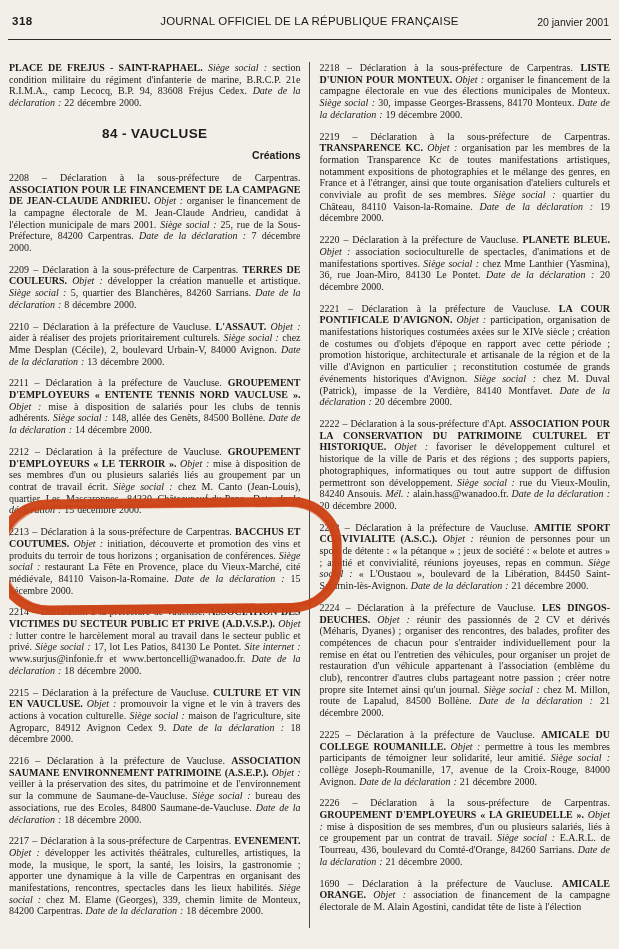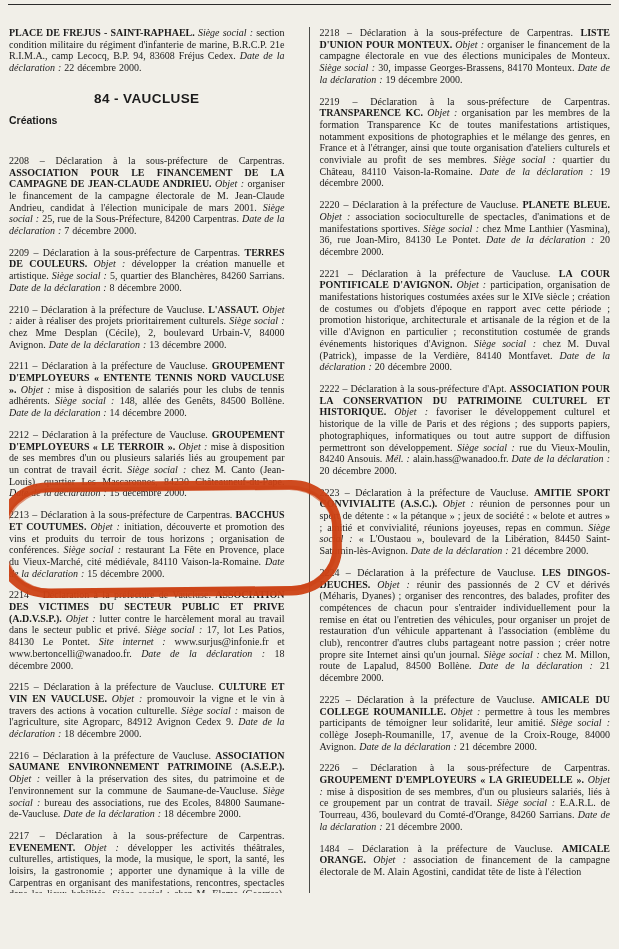--- a/index.html
+++ b/index.html
@@ -15,47 +15,52 @@
   }
   .pagenum { position:absolute; left:2px; top:2px; font-weight:bold; font-size:11.5px; letter-spacing:.5px; }
   .jtitle  { position:absolute; left:0; right:0; top:2px; text-align:center; font-size:11.5px; letter-spacing:.2px; }
   .jdate   { position:absolute; right:0; top:3px; font-size:10.5px; }
   .rule { margin:4px 8px 0 8px; border-bottom:1.6px solid #2c2c2c; }
   .cols {
     display:flex; align-items:stretch;
     margin:0 9px; height:888px; overflow:hidden; padding-top:22px;
   }
   .col { width:50%; }
-  .col-left  { padding-right:24px; border-right:1px solid #4a4a47; }
+  .col-left  { padding-right:8px; border-right:1px solid #4a4a47; }
   .col-right { padding-left:10px; }
   .entry {
     font-size:10px; line-height:11.7px; text-align:justify;
     margin:0 0 10px 0; word-spacing:.4px; position:relative;
   }
   .seg-b { font-weight:bold; }
   .seg-i { font-style:italic; }
   .heading {
     font-family:"Liberation Sans", sans-serif; font-weight:bold;
     font-size:13.5px; text-align:center; letter-spacing:.4px;
     margin:17px 0 8px 0;
   }
   .subheading {
     font-family:"Liberation Sans", sans-serif; font-weight:bold;
-    font-size:10.5px; text-align:left; margin:0 0 29px 0;
+    font-size:10.5px; text-align:right; margin:0 0 11px 0;
   }
   .circled { z-index:2; }
   .red-oval {
     position:absolute; left:-14px; top:-31px; width:352px; height:125px;
     pointer-events:none; overflow:visible; transform:rotate(-.6deg); z-index:3;
   }
 </style>
 </head>
 <body>
 
 <div class="page">
+  <div class="header">
+    <span class="pagenum">318</span>
+    <span class="jtitle">JOURNAL OFFICIEL DE LA RÉPUBLIQUE FRANÇAISE</span>
+    <span class="jdate">20 janvier 2001</span>
+  </div>
   <div class="rule"></div>
   <div class="cols">
     <div class="col col-left">
         <p class="entry"><span class="seg-b">PLACE DE FREJUS - SAINT-RAPHAEL.</span><span class="seg-i"> Siège social :</span><span> section condition militaire du régiment d'infanterie de marine, B.R.C.P. 21e R.I.M.A., camp Lecocq, B.P. 94, 83608 Fréjus Cedex.</span><span class="seg-i"> Date de la déclaration :</span><span> 22 décembre 2000.</span></p>
         <div class="heading">84 - VAUCLUSE</div>
         <div class="subheading">Créations</div>
         <p class="entry"><span>2208 – Déclaration à la sous-préfecture de Carpentras. </span><span class="seg-b">ASSOCIATION POUR LE FINANCEMENT DE LA CAMPAGNE DE JEAN-CLAUDE ANDRIEU.</span><span class="seg-i"> Objet :</span><span> organiser le financement de la campagne électorale de M. Jean-Claude Andrieu, candidat à l'élection municipale de mars 2001.</span><span class="seg-i"> Siège social :</span><span> 25, rue de la Sous-Préfecture, 84200 Carpentras.</span><span class="seg-i"> Date de la déclaration :</span><span> 7 décembre 2000.</span></p>
         <p class="entry"><span>2209 – Déclaration à la sous-préfecture de Carpentras. </span><span class="seg-b">TERRES DE COULEURS.</span><span class="seg-i"> Objet :</span><span> développer la création manuelle et artistique.</span><span class="seg-i"> Siège social :</span><span> 5, quartier des Blanchères, 84260 Sarrians.</span><span class="seg-i"> Date de la déclaration :</span><span> 8 décembre 2000.</span></p>
         <p class="entry"><span>2210 – Déclaration à la préfecture de Vaucluse. </span><span class="seg-b">L'ASSAUT.</span><span class="seg-i"> Objet :</span><span> aider à réaliser des projets prioritairement culturels.</span><span class="seg-i"> Siège social :</span><span> chez Mme Desplan (Cécile), 2, boulevard Urbain-V, 84000 Avignon.</span><span class="seg-i"> Date de la déclaration :</span><span> 13 décembre 2000.</span></p>
         <p class="entry"><span>2211 – Déclaration à la préfecture de Vaucluse. </span><span class="seg-b">GROUPEMENT D'EMPLOYEURS « ENTENTE TENNIS NORD VAUCLUSE ».</span><span class="seg-i"> Objet :</span><span> mise à disposition de salariés pour les clubs de tennis adhérents.</span><span class="seg-i"> Siège social :</span><span> 148, allée des Genêts, 84500 Bollène.</span><span class="seg-i"> Date de la déclaration :</span><span> 14 décembre 2000.</span></p>
@@ -72,16 +77,16 @@
     <div class="col col-right">
         <p class="entry"><span>2218 – Déclaration à la sous-préfecture de Carpentras. </span><span class="seg-b">LISTE D'UNION POUR MONTEUX.</span><span class="seg-i"> Objet :</span><span> organiser le financement de la campagne électorale en vue des élections municipales de Monteux.</span><span class="seg-i"> Siège social :</span><span> 30, impasse Georges-Brassens, 84170 Monteux.</span><span class="seg-i"> Date de la déclaration :</span><span> 19 décembre 2000.</span></p>
         <p class="entry"><span>2219 – Déclaration à la sous-préfecture de Carpentras. </span><span class="seg-b">TRANSPARENCE KC.</span><span class="seg-i"> Objet :</span><span> organisation par les membres de la formation Transparence Kc de toutes manifestations artistiques, notamment expositions de photographies et le mélange des genres, en France et à l'étranger, ainsi que toute organisation d'ateliers culturels et conviviale au profit de ses membres.</span><span class="seg-i"> Siège social :</span><span> quartier du Château, 84110 Vaison-la-Romaine.</span><span class="seg-i"> Date de la déclaration :</span><span> 19 décembre 2000.</span></p>
         <p class="entry"><span>2220 – Déclaration à la préfecture de Vaucluse. </span><span class="seg-b">PLANETE BLEUE.</span><span class="seg-i"> Objet :</span><span> association socioculturelle de spectacles, d'animations et de manifestations sportives.</span><span class="seg-i"> Siège social :</span><span> chez Mme Lanthier (Yasmina), 36, rue Joan-Miro, 84130 Le Pontet.</span><span class="seg-i"> Date de la déclaration :</span><span> 20 décembre 2000.</span></p>
         <p class="entry"><span>2221 – Déclaration à la préfecture de Vaucluse. </span><span class="seg-b">LA COUR PONTIFICALE D'AVIGNON.</span><span class="seg-i"> Objet :</span><span> participation, organisation de manifestations historiques costumées axées sur le XIVe siècle ; création de costumes ou d'objets d'époque en rapport avec cette période ; promotion historique, architecturale et artisanale de la région et de la ville d'Avignon en particulier ; reconstitution costumée de grands événements historiques d'Avignon.</span><span class="seg-i"> Siège social :</span><span> chez M. Duval (Patrick), impasse de la Verdière, 84140 Montfavet.</span><span class="seg-i"> Date de la déclaration :</span><span> 20 décembre 2000.</span></p>
         <p class="entry"><span>2222 – Déclaration à la sous-préfecture d'Apt. </span><span class="seg-b">ASSOCIATION POUR LA CONSERVATION DU PATRIMOINE CULTUREL ET HISTORIQUE.</span><span class="seg-i"> Objet :</span><span> favoriser le développement culturel et historique de la ville de Paris et des régions ; des supports papiers, photographiques, informatiques ou tout autre support de diffusion permettront son développement.</span><span class="seg-i"> Siège social :</span><span> rue du Vieux-Moulin, 84240 Ansouis.</span><span class="seg-i"> Mél. :</span><span> alain.hass@wanadoo.fr.</span><span class="seg-i"> Date de la déclaration :</span><span> 20 décembre 2000.</span></p>
         <p class="entry"><span>2223 – Déclaration à la préfecture de Vaucluse. </span><span class="seg-b">AMITIE SPORT CONVIVIALITE (A.S.C.).</span><span class="seg-i"> Objet :</span><span> réunion de personnes pour un sport de détente : « la pétanque » ; jeux de société : « belote et autres » ; amitié et convivialité, réunions joyeuses, repas en commun.</span><span class="seg-i"> Siège social :</span><span> « L'Oustaou », boulevard de la Libération, 84450 Saint-Saturnin-lès-Avignon.</span><span class="seg-i"> Date de la déclaration :</span><span> 21 décembre 2000.</span></p>
         <p class="entry"><span>2224 – Déclaration à la préfecture de Vaucluse. </span><span class="seg-b">LES DINGOS-DEUCHES.</span><span class="seg-i"> Objet :</span><span> réunir des passionnés de 2 CV et dérivés (Méharis, Dyanes) ; organiser des rencontres, des balades, profiter des compétences de chacun pour s'entraider individuellement pour la remise en état ou l'entretien des véhicules, pour organiser un projet de restauration d'un véhicule appartenant à l'association (emblème du club), rencontrer d'autres clubs partageant notre passion ; créer notre propre site Internet ainsi qu'un journal.</span><span class="seg-i"> Siège social :</span><span> chez M. Millon, route de Lapalud, 84500 Bollène.</span><span class="seg-i"> Date de la déclaration :</span><span> 21 décembre 2000.</span></p>
         <p class="entry"><span>2225 – Déclaration à la préfecture de Vaucluse. </span><span class="seg-b">AMICALE DU COLLEGE ROUMANILLE.</span><span class="seg-i"> Objet :</span><span> permettre à tous les membres participants de témoigner leur solidarité, leur amitié.</span><span class="seg-i"> Siège social :</span><span> collège Joseph-Roumanille, 17, avenue de la Croix-Rouge, 84000 Avignon.</span><span class="seg-i"> Date de la déclaration :</span><span> 21 décembre 2000.</span></p>
         <p class="entry"><span>2226 – Déclaration à la sous-préfecture de Carpentras. </span><span class="seg-b">GROUPEMENT D'EMPLOYEURS « LA GRIEUDELLE ».</span><span class="seg-i"> Objet :</span><span> mise à disposition de ses membres, d'un ou plusieurs salariés, liés à ce groupement par un contrat de travail.</span><span class="seg-i"> Siège social :</span><span> E.A.R.L. de Tourreau, 436, boulevard du Comté-d'Orange, 84260 Sarrians.</span><span class="seg-i"> Date de la déclaration :</span><span> 21 décembre 2000.</span></p>
-        <p class="entry"><span>1484 – Déclaration à la préfecture de Vaucluse. </span><span class="seg-b">AMICALE ORANGE.</span><span class="seg-i"> Objet :</span><span> association de financement de la campagne électorale de M. Alain Agostini, candidat tête de liste à l'élection</span></p>
+        <p class="entry"><span>1690 – Déclaration à la préfecture de Vaucluse. </span><span class="seg-b">AMICALE ORANGE.</span><span class="seg-i"> Objet :</span><span> association de financement de la campagne électorale de M. Alain Agostini, candidat tête de liste à l'élection</span></p>
       </div>
   </div>
 </div>
 
 </body></html>

